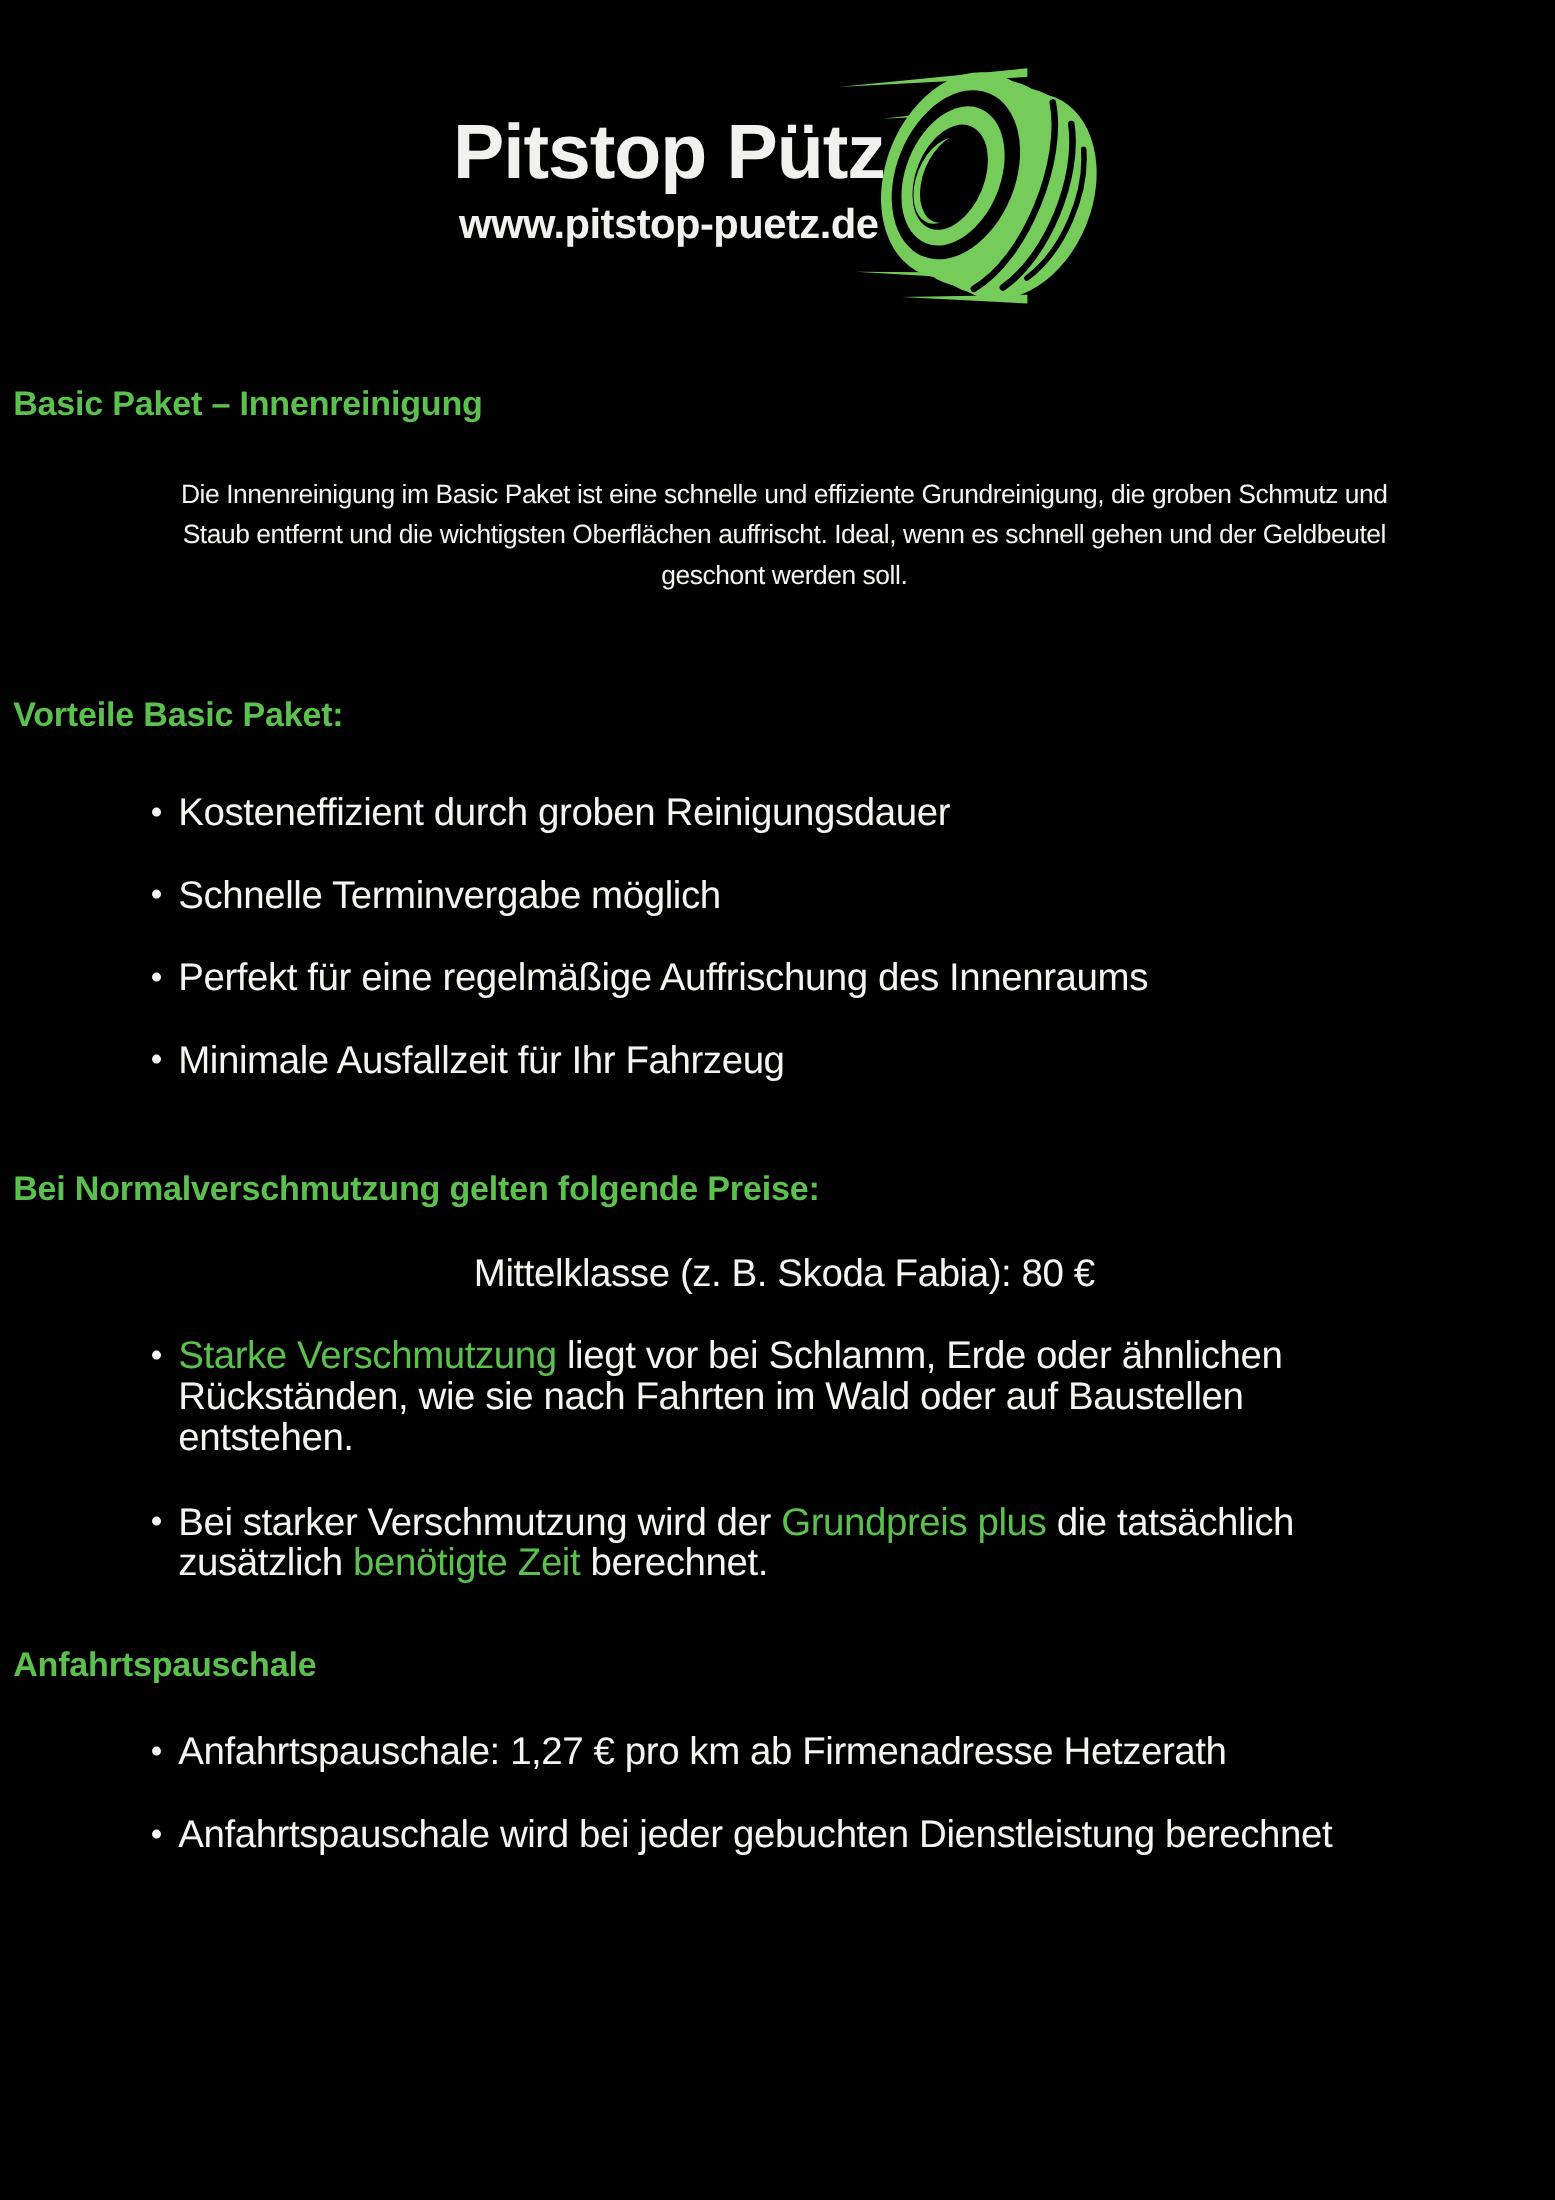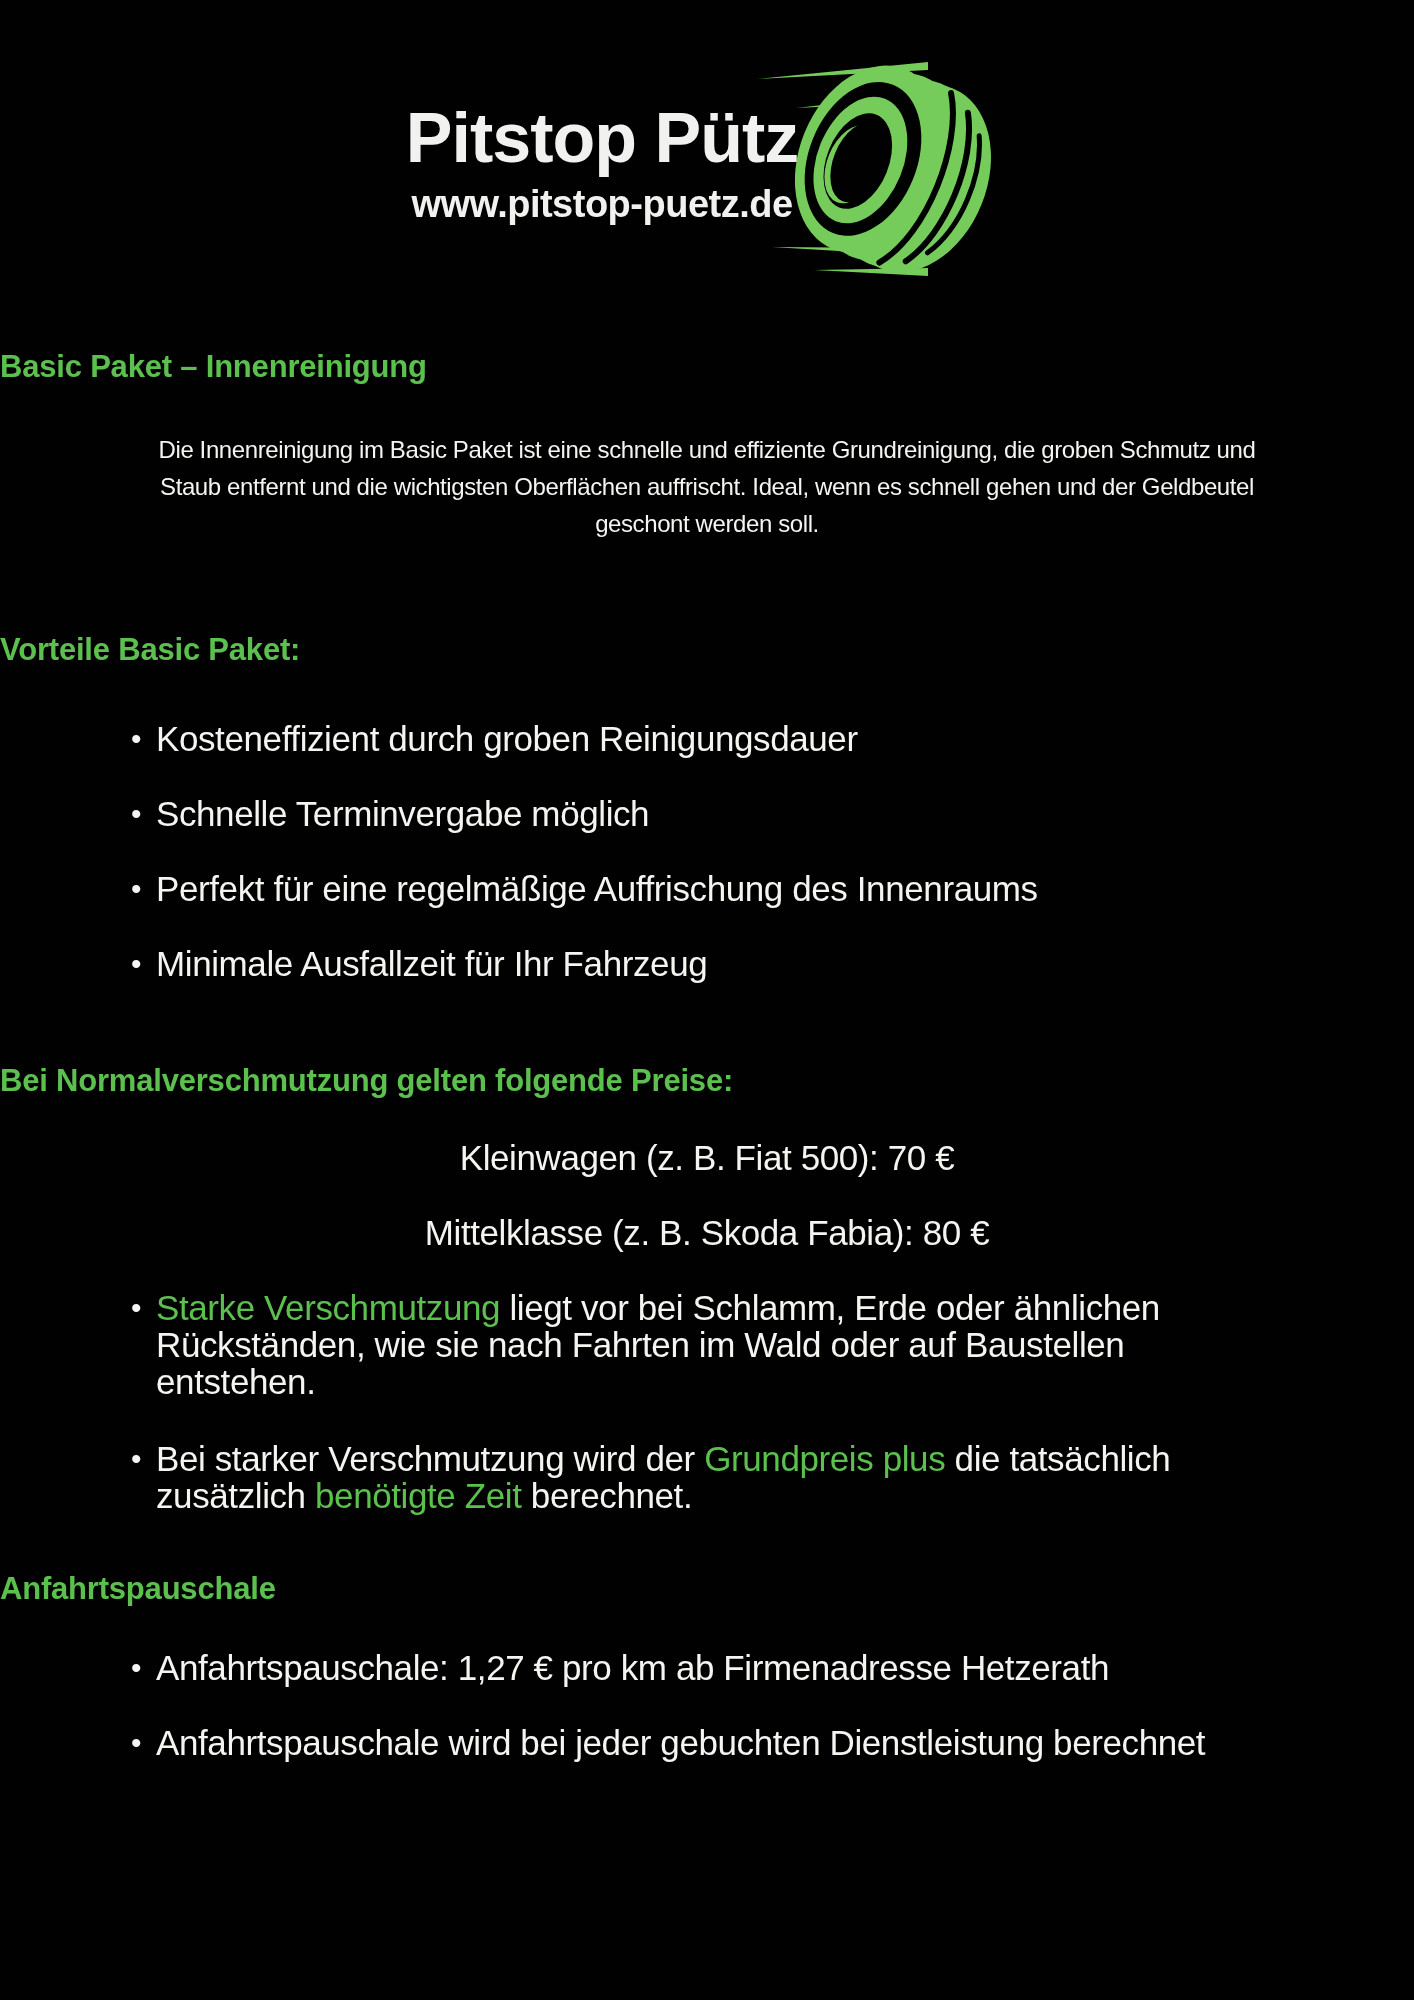--- a/index.html
+++ b/index.html
@@ -8,21 +8,21 @@
     --text:#f4f4f1;
     --bg:#010101;
   }
   html,body{margin:0;padding:0;background:var(--bg);}
   body{
     width:1414px;height:2000px;overflow:hidden;
     font-family:"Liberation Sans","DejaVu Sans",sans-serif;
     color:var(--text);
     -webkit-font-smoothing:antialiased;
   }
-  .page{width:1414px;height:2000px;padding-top:48px;box-sizing:border-box;}
+  .page{width:1414px;height:2000px;padding-top:48px;box-sizing:border-box;padding-left:12px;}
 
   
   .header{display:flex;justify-content:center;align-items:center;height:232px;}
   .brand{text-align:center;position:relative;z-index:2;}
   .brand-title{
     font-size:70px;font-weight:700;color:#f1f1ef;line-height:1.0;
     letter-spacing:-1px;
   }
   .brand-url{
     font-size:38px;font-weight:700;color:#f1f1ef;margin-top:10px;
@@ -129,21 +129,20 @@
       <li><span>Kosteneffizient durch groben Reinigungsdauer</span></li>
       <li><span>Schnelle Terminvergabe möglich</span></li>
       <li><span>Perfekt für eine regelmäßige Auffrischung des Innenraums</span></li>
       <li><span>Minimale Ausfallzeit für Ihr Fahrzeug</span></li>
     </ul>
   </div>
 
   <h2 class="g-head h-prices">Bei Normalverschmutzung gelten folgende Preise:</h2>
 
   <div class="prices">
-    <p>Kleinwagen (z. B. Fiat 500): 70 €</p>
     <p>Mittelklasse (z. B. Skoda Fabia): 80 €</p>
   </div>
 
   <div class="content">
     <ul class="bullets notes">
       <li>
         <span class="green">Starke Verschmutzung</span><span> liegt vor bei Schlamm, Erde oder ähnlichen Rückständen, wie sie nach Fahrten im Wald oder auf Baustellen entstehen.</span>
       </li>
       <li>
         <span>Bei starker Verschmutzung wird der </span><span class="green">Grundpreis plus</span><span> die tatsächlich zusätzlich </span><span class="green">benötigte Zeit</span><span> berechnet.</span>

